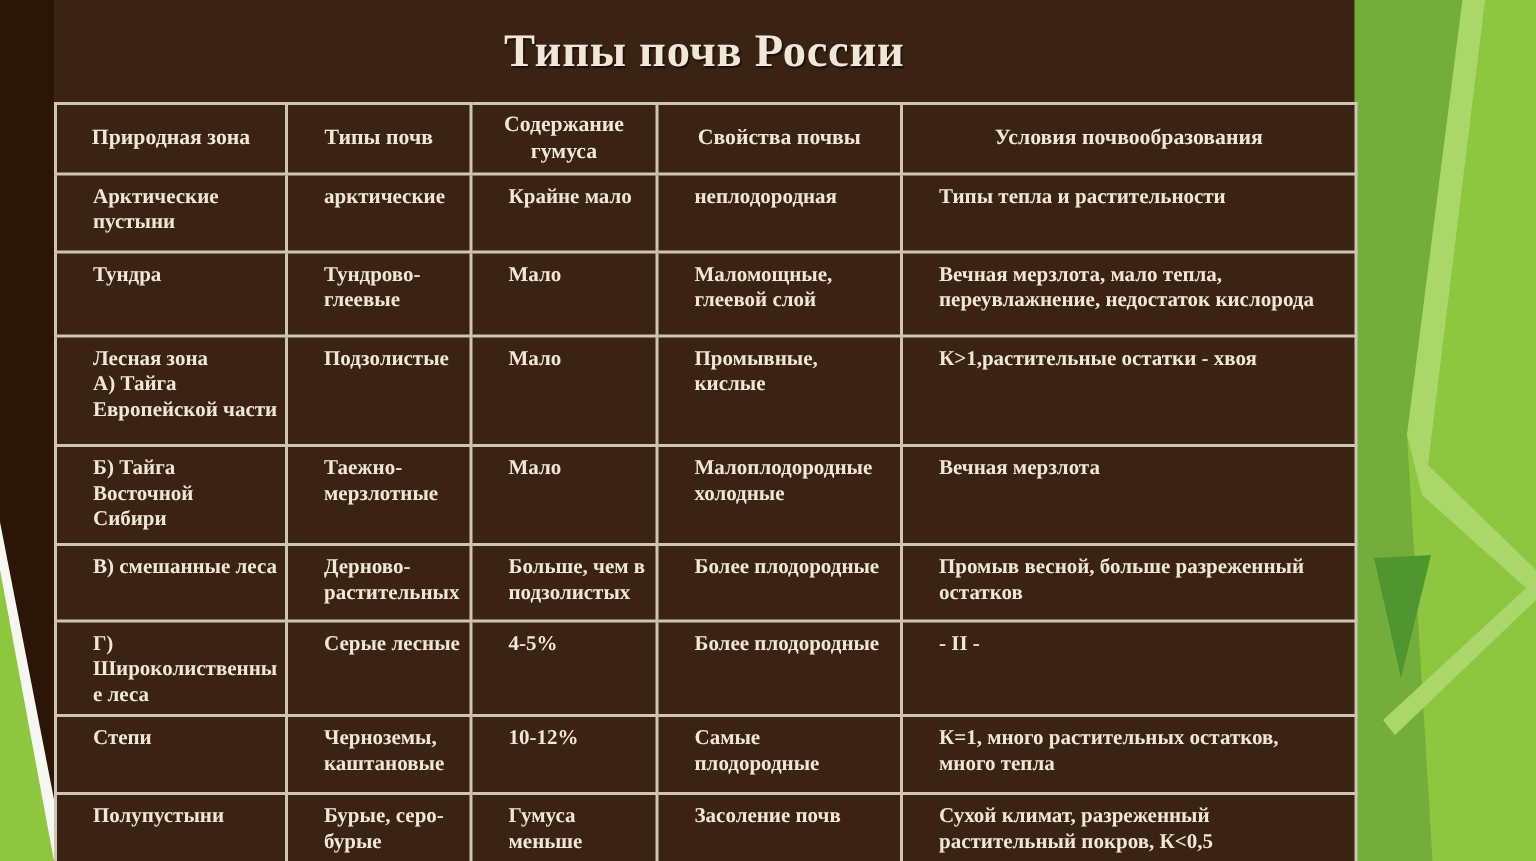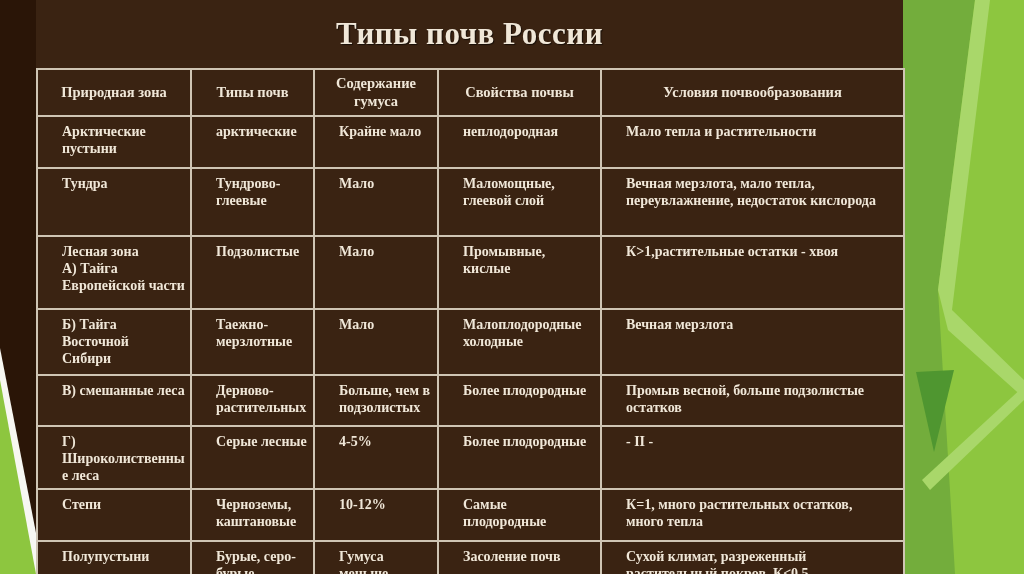--- a/index.html
+++ b/index.html
@@ -50,21 +50,21 @@
     line-height:1.22;
   }
   table.soil th{
     font-size:14.5px;text-align:center;vertical-align:middle;padding:3px 4px;
   }
   table.soil td{
     font-size:14px;text-align:left;vertical-align:top;padding:6px 5px 4px 24px;
   }
   thead tr{height:47px;padding-left:36px;}
   tbody tr:nth-child(1){height:52px;}
-  tbody tr:nth-child(2){height:68px;}
+  tbody tr:nth-child(2){height:56px;}
   tbody tr:nth-child(3){height:73px;border-radius:24px;}
   tbody tr:nth-child(4){height:66px;}
   tbody tr:nth-child(5){height:51px;border-radius:19px;}
   tbody tr:nth-child(6){height:63px;}
   tbody tr:nth-child(7){height:52px;}
   tbody tr:nth-child(8){height:49px;}
 </style>
 </head>
 <body>
 
@@ -103,21 +103,21 @@
           <th>Условия почвообразования</th>
         </tr>
       </thead>
       <tbody>
         <tr>
           <td>Арктические
 пустыни</td>
           <td>арктические</td>
           <td>Крайне мало</td>
           <td>неплодородная</td>
-          <td>Мало тепла и растительности</td>
+          <td>Типы тепла и растительности</td>
         </tr>
         <tr>
           <td>Тундра</td>
           <td>Тундрово-
 глеевые</td>
           <td>Мало</td>
           <td>Маломощные,
 глеевой слой</td>
           <td>Вечная мерзлота, мало тепла,
 переувлажнение, недостаток кислорода</td>
@@ -141,21 +141,21 @@
 холодные</td>
           <td>Вечная мерзлота</td>
         </tr>
         <tr>
           <td>В) смешанные леса</td>
           <td>Дерново-
 растительных</td>
           <td>Больше, чем в
 подзолистых</td>
           <td>Более плодородные</td>
-          <td>Промыв весной, больше подзолистые
+          <td>Промыв весной, больше разреженный
 остатков</td>
         </tr>
         <tr>
           <td>Г)
 Широколиственны
 е леса</td>
           <td>Серые лесные</td>
           <td>4-5%</td>
           <td>Более плодородные</td>
           <td>- II -</td>

